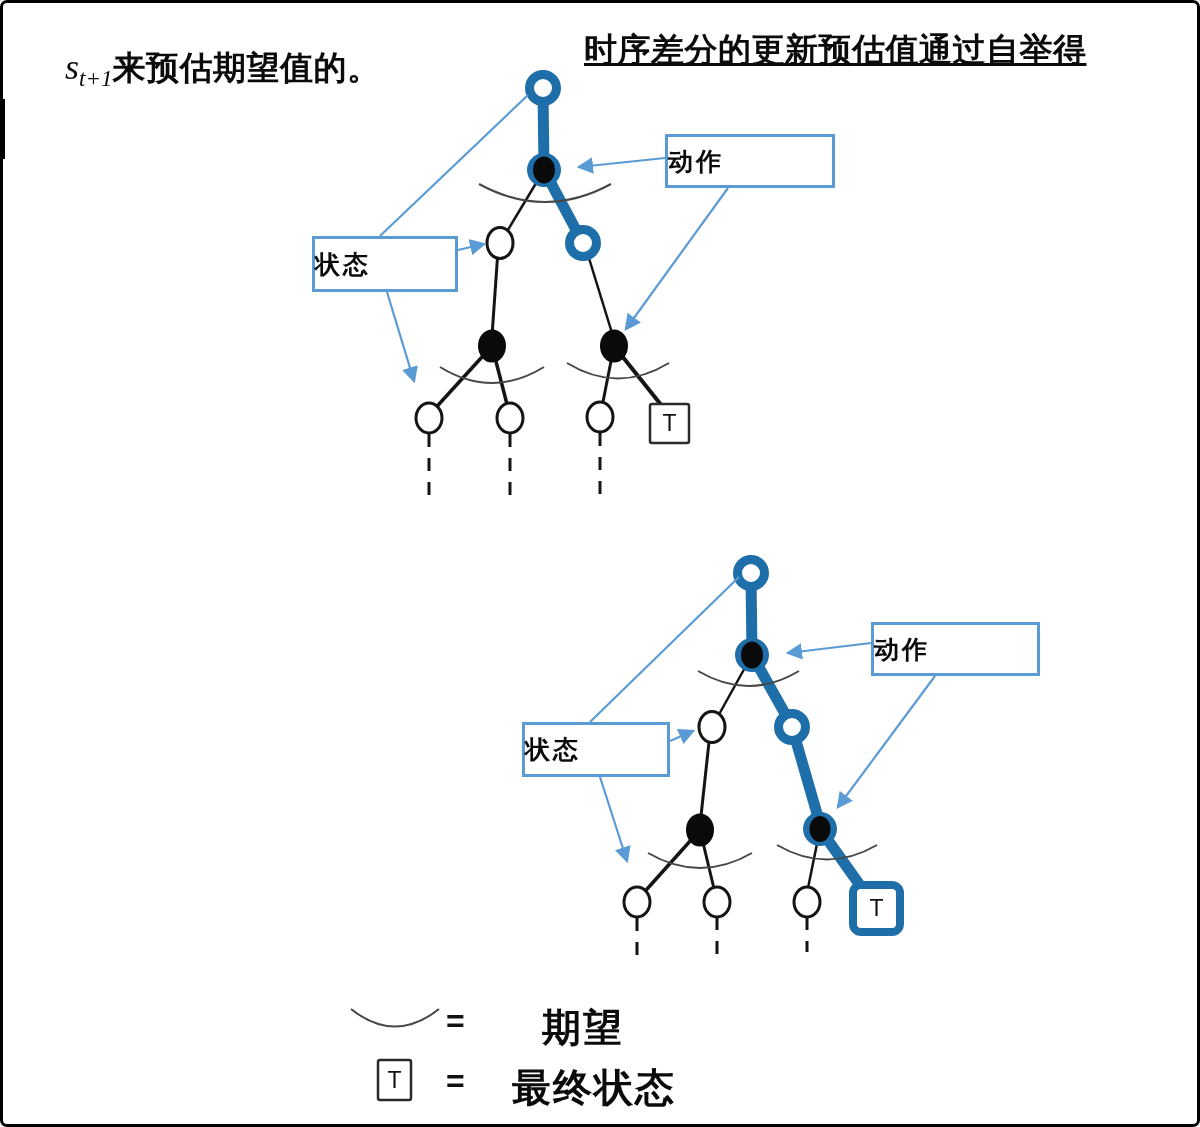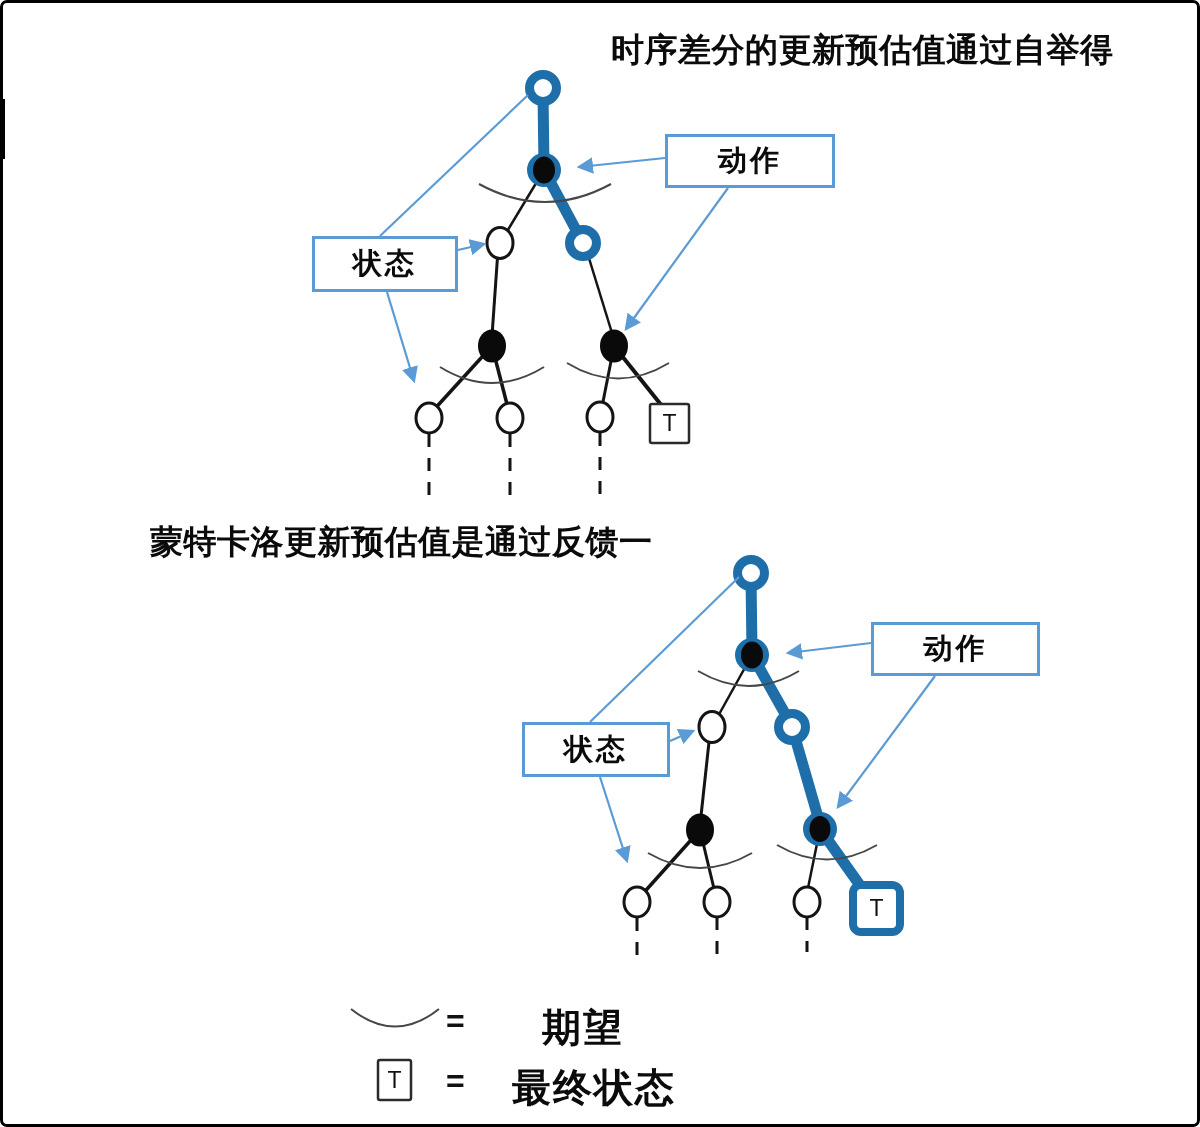--- a/index.html
+++ b/index.html
@@ -22,22 +22,22 @@
     line-height:47px;letter-spacing:0.5px;white-space:nowrap;
   }
   .math{
     font-family:"Liberation Serif","DejaVu Serif",serif;font-weight:400;
     font-style:italic;font-size:36px;letter-spacing:0;
   }
   .math sub{font-size:23px;font-style:italic;vertical-align:-7px;}
   .math .paren{font-style:normal;}
   .callout-box{
     position:absolute;background:#fff;border:3px solid var(--callout-blue,#5b9bd5);
-    display:flex;align-items:center;justify-content:center;
-    font-size:29px;font-weight:700;color:#0b0b0b;letter-spacing:3px;
+    display:flex;align-items:center;
+    font-size:25px;font-weight:700;color:#0b0b0b;letter-spacing:3px;
     box-sizing:border-box;
   }
   .legend-text{position:absolute;font-weight:700;font-size:39px;color:#0b0b0b;letter-spacing:2px;}
   .eq{position:absolute;font-weight:700;font-size:32px;color:#111;}
 
   .bedge{stroke:var(--path-blue,#1e6fa9);stroke-width:11;fill:none;}
   .kedge{stroke:#141414;fill:none;}
   .arc{stroke:#474747;stroke-width:2;fill:none;}
   .snode{fill:#fff;stroke:#141414;stroke-width:3;}
   .bring{fill:#fff;stroke:var(--path-blue,#1e6fa9);stroke-width:9;}
@@ -152,28 +152,28 @@
   </g>
 
   <g>
     <path class="arc" stroke="#555" d="M351,1009 Q395,1044 439,1009"></path>
     <rect class="tbox" x="378" y="1060" width="33" height="40" rx="2"></rect>
     <text class="tletter" x="394.5" y="1088" font-size="20">T</text>
   </g>
 </svg>
 
 <div class="note" style="left:65px;top:44px;">
+  <div><span class="math"><i>s</i><sub>t+1</sub></span><span>来预估期望值的。</span></div>
 </div>
 
-<div class="note" style="left:611px;top:26px;">
+<div class="note" style="left:584px;top:26px;text-decoration:underline;">
   <div>时序差分的更新预估值通过自举得</div>
 </div>
 
 <div class="note" style="left:150px;top:518px;">
-  <div>蒙特卡洛更新预估值是通过反馈一</div>
 </div>
 
 <div class="callout-box" style="left:312px;top:236px;width:146px;height:56px;">
   <span>状态</span>
 </div>
 <div class="callout-box" style="left:665px;top:134px;width:170px;height:54px;">
   <span>动作</span>
 </div>
 <div class="callout-box" style="left:522px;top:722px;width:148px;height:55px;">
   <span>状态</span>

